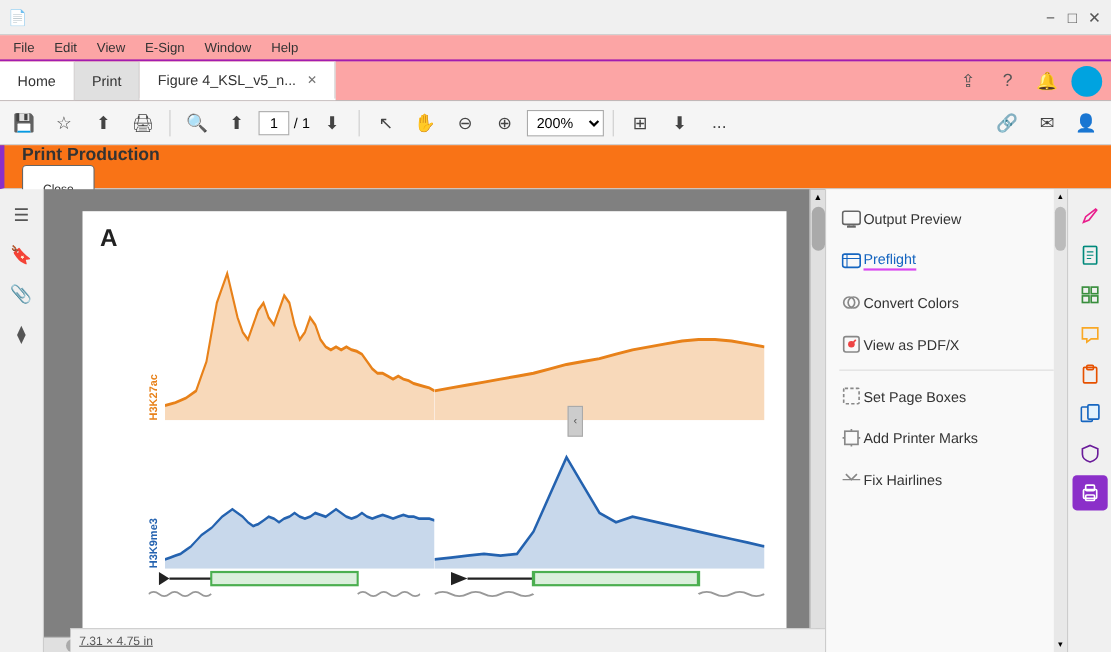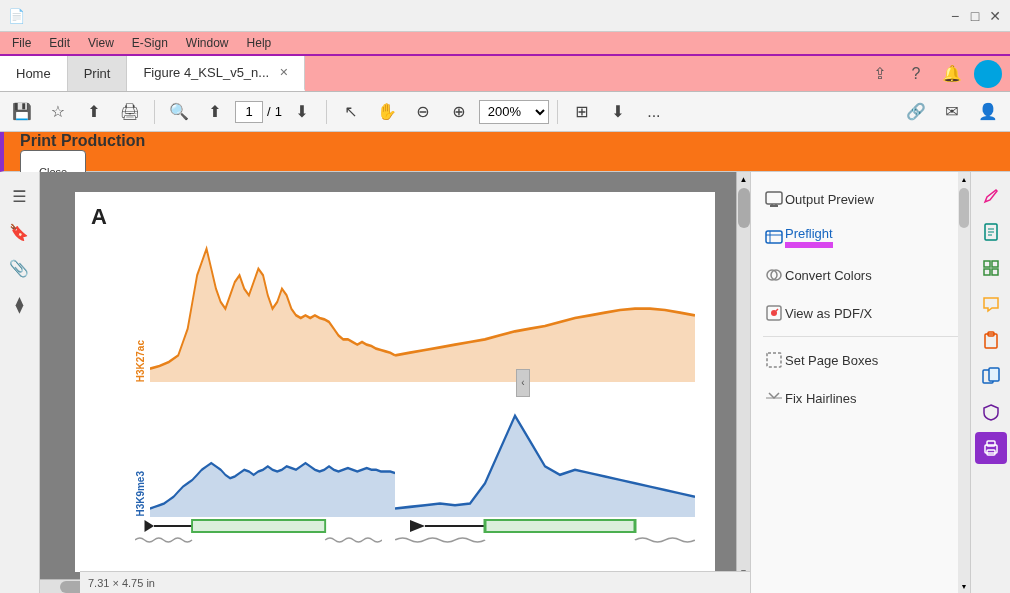--- a/index.html
+++ b/index.html
@@ -259,22 +259,23 @@
       height: 22px;
       background: #f0f0f0;
       border-top: 1px solid #ccc;
       display: flex;
       align-items: center;
       padding: 0 8px;
       font-size: 11px;
       color: #555;
       position: absolute;
       bottom: 0;
-      left: 40px;
+      left: 24px;
       right: 0;
+      text-decoration: underline;
     }
   </style>
 </head>
 <body>
 
 <div class="title-bar">
   <div class="title-bar-left">
     <span style="font-size:14px;">📄</span>
   </div>
   <div class="title-bar-right">
@@ -460,21 +461,21 @@
       </div>
 
       <div class="panel-item active">
         <div class="panel-icon">
           <svg width="18" height="18" viewBox="0 0 18 18">
               <rect x="1" y="3" width="16" height="12" rx="2" fill="none" stroke="#1565c0" stroke-width="1.5"></rect>
               <line x1="1" y1="7" x2="17" y2="7" stroke="#1565c0" stroke-width="1"></line>
               <line x1="5" y1="3" x2="5" y2="15" stroke="#1565c0" stroke-width="1"></line>
             </svg>
         </div>
-        <span class="item-label" style="color:#1565c0; border-bottom:6px solid #d946ef; padding-bottom:1px;">Preflight</span>
+        <span class="item-label" style="color:#1565c0; border-bottom:2px solid #d946ef; padding-bottom:1px;">Preflight</span>
       </div>
 
 
       <div class="panel-item">
         <div class="panel-icon">
           <svg width="18" height="18" viewBox="0 0 18 18">
               <circle cx="7" cy="9" r="5" fill="none" stroke="#888" stroke-width="1.5"></circle>
               <circle cx="11" cy="9" r="5" fill="none" stroke="#888" stroke-width="1.5"></circle>
             </svg>
         </div>
@@ -497,20 +498,32 @@
 
       <div class="panel-item">
         <div class="panel-icon">
           <svg width="18" height="18" viewBox="0 0 18 18">
               <rect x="2" y="2" width="14" height="14" rx="1" fill="none" stroke="#888" stroke-width="1.5" stroke-dasharray="3,2"></rect>
             </svg>
         </div>
         <span>Set Page Boxes</span>
       </div>
 
+      <div class="panel-item">
+        <div class="panel-icon">
+          <svg width="18" height="18" viewBox="0 0 18 18">
+              <rect x="3" y="3" width="12" height="12" fill="none" stroke="#888" stroke-width="1.5"></rect>
+              <line x1="9" y1="1" x2="9" y2="3" stroke="#888" stroke-width="1.5"></line>
+              <line x1="9" y1="15" x2="9" y2="17" stroke="#888" stroke-width="1.5"></line>
+              <line x1="1" y1="9" x2="3" y2="9" stroke="#888" stroke-width="1.5"></line>
+              <line x1="15" y1="9" x2="17" y2="9" stroke="#888" stroke-width="1.5"></line>
+            </svg>
+        </div>
+        <span>Add Printer Marks</span>
+      </div>
 
       <div class="panel-item">
         <div class="panel-icon">
           <svg width="18" height="18" viewBox="0 0 18 18">
               <line x1="1" y1="9" x2="17" y2="9" stroke="#888" stroke-width="1"></line>
               <path d="M4,4 L9,9 L14,4" fill="none" stroke="#888" stroke-width="1.5"></path>
             </svg>
         </div>
         <span>Fix Hairlines</span>
       </div>

